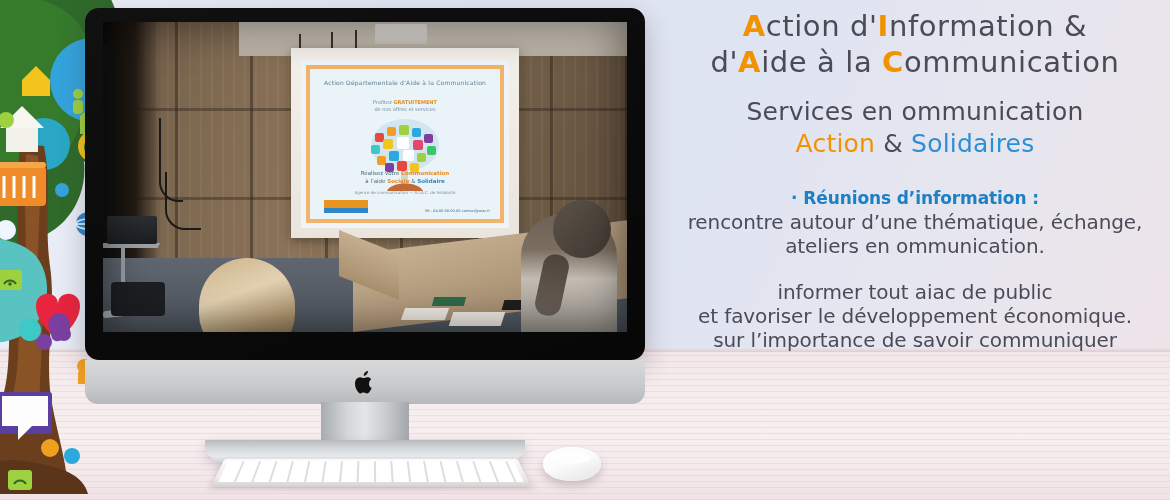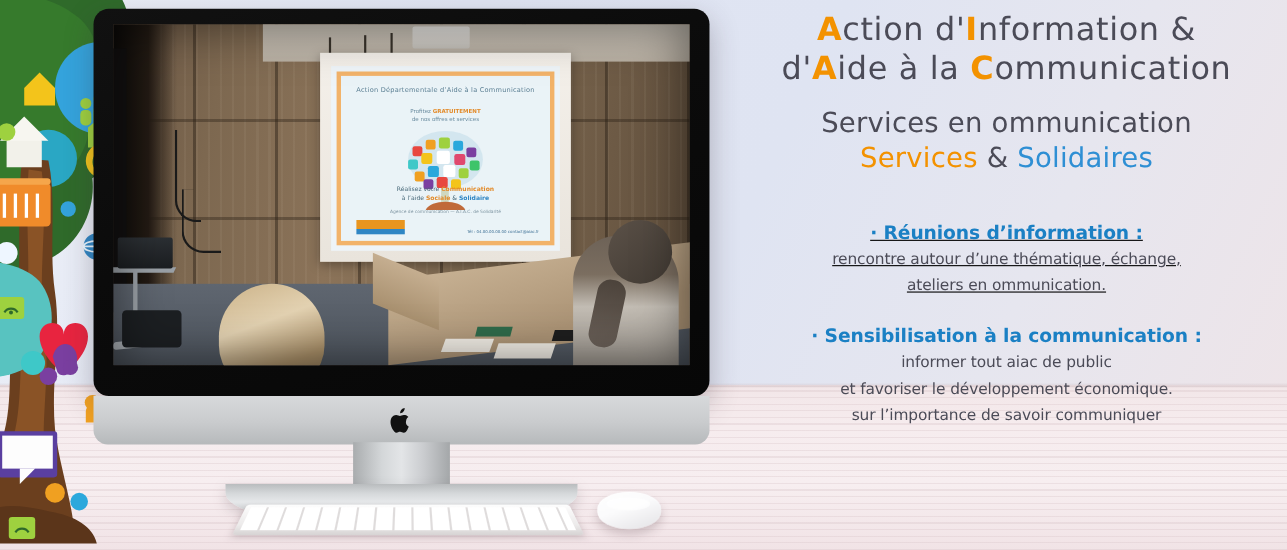--- a/index.html
+++ b/index.html
@@ -122,23 +122,23 @@
 
   
   .panel{position:absolute;left:660px;top:0;width:510px;height:500px;text-align:center;}
   .h1{font-family:"DejaVu Sans", sans-serif;font-weight:400;font-size:29px;line-height:36px;
     color:#4b4b57;letter-spacing:.6px;margin-top:8px;}
   .h1 .hl{color:#f39200;font-weight:700;}
   .h2{font-size:25px;line-height:32px;color:#4b4b57;margin-top:16px;letter-spacing:.2px;}
   .h2 .or{color:#f39200;}
   .h2 .bl{color:#2e8fd4;}
   .h2 .am{color:#4b4b57;}
-  .block{margin-top:40px;text-decoration:underline;}
+  .block{margin-top:26px;}
   .lead{color:#1b80c4;font-weight:700;font-size:17px;line-height:24px;letter-spacing:-.1px;}
-  .body{color:#4b4b57;font-size:14px;line-height:24px;letter-spacing:-.1px;}
+  .body{color:#4b4b57;font-size:20px;line-height:24px;letter-spacing:-.1px;}
   .block2{margin-top:22px;}
 </style>
 </head>
 <body>
 
 <div class="stage">
 
   <div class="desk"></div>
   <div class="desk-edge"></div>
 
@@ -347,32 +347,31 @@
   <div class="mouse"></div>
 
   <div class="panel">
     <div class="h1">
       <span class="hl">A</span><span>ction d'</span><span class="hl">I</span><span>nformation &amp;</span><br>
       <span>d'</span><span class="hl">A</span><span>ide à la </span><span class="hl">C</span><span>ommunication</span>
     </div>
 
     <div class="h2">
       <span>Services en ommunication</span><br>
-      <span class="or">Services</span>
+      <span class="or">Action</span>
       <span class="am">&amp;</span>
       <span class="bl">Solidaires</span>
     </div>
 
     <div class="block">
       <div class="lead">· Réunions d’information :</div>
       <div class="body">rencontre autour d’une thématique, échange,</div>
       <div class="body">ateliers en ommunication.</div>
     </div>
 
     <div class="block2">
-      <div class="lead">· Sensibilisation à la communication :</div>
       <div class="body">informer tout aiac de public</div>
       <div class="body">et favoriser le développement économique.</div>
       <div class="body">sur l’importance de savoir communiquer</div>
     </div>
   </div>
 
 </div>
 
 </body></html>

